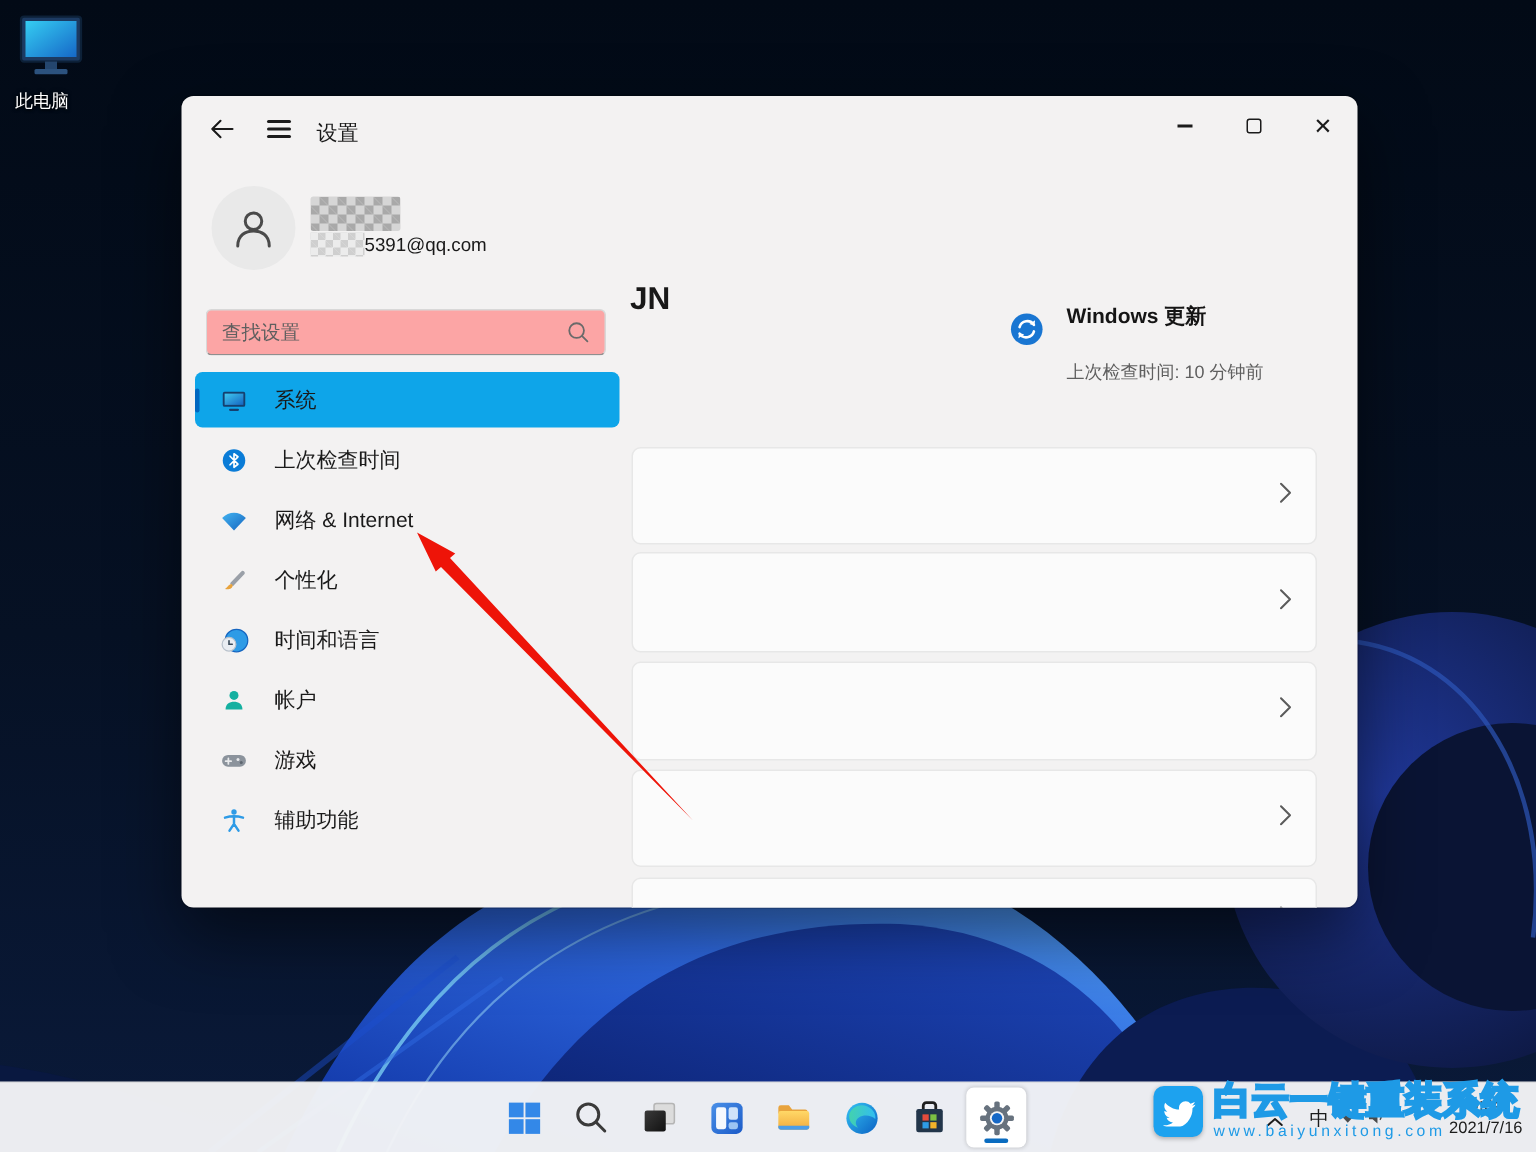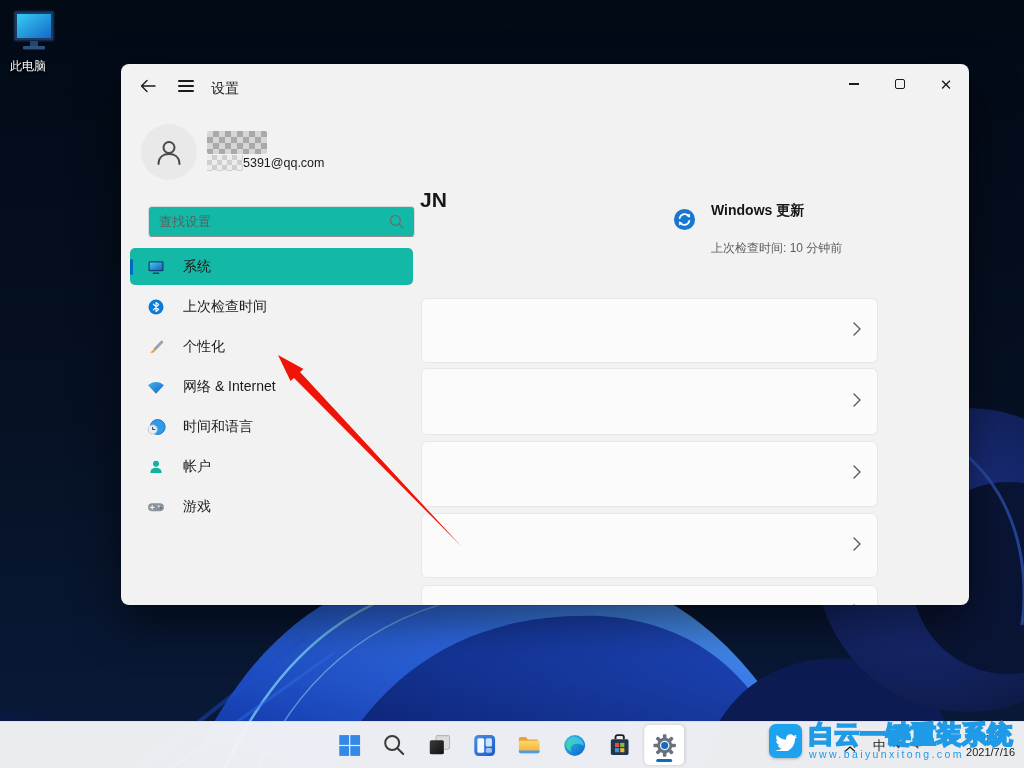--- a/index.html
+++ b/index.html
@@ -7,21 +7,21 @@
   body { font-family:"Liberation Sans", sans-serif; position:relative; background:#04101f; }
 
   
   .wallpaper { position:absolute; inset:0; width:1024px; height:768px; }
 
   
   .desktop-icon { position:absolute; left:10px; top:10px; width:60px; cursor:default; }
   .desktop-icon .label { color:#fff; font-size:12px; margin-top:2px; text-shadow:0 1px 2px rgba(0,0,0,.9), 0 0 3px rgba(0,0,0,.7); }
 
   
-  .window { position:absolute; left:121px; top:64px; width:848px; height:541px;
+  .window { position:absolute; left:121px; top:64px; width:784px; height:541px;
             background:#f3f2f2; border-radius:8px; overflow:hidden;
             box-shadow:0 18px 45px rgba(0,0,0,.5), 0 0 0 1px rgba(0,0,0,.15); }
 
   .titlebar { position:absolute; left:0; top:0; width:100%; height:44px; }
   .tb-btn { position:absolute; top:8px; width:34px; height:28px; display:flex; align-items:center; justify-content:center; border-radius:4px; }
   .back-btn { left:10px; }
   .menu-btn { left:48px; }
   .menu-glyph { width:16px; height:12px; display:flex; flex-direction:column; justify-content:space-between; }
   .menu-glyph i { display:block; height:1.6px; background:#1b1b1b; border-radius:1px; }
   .tb-title { position:absolute; left:90px; top:16px; font-size:14px; color:#1b1b1b; }
@@ -39,32 +39,32 @@
                              linear-gradient(45deg,#a9a9a9 25%,#d6d6d6 25%,#d6d6d6 75%,#a9a9a9 75%);
             background-size:12px 12px; background-position:0 0,6px 6px; border-radius:2px; }
   .email-row { position:absolute; left:86px; top:90px; display:flex; align-items:center; height:18px; }
   .mosaic-email { width:36px; height:16px;
             background-image:linear-gradient(45deg,#cfcfcf 25%,transparent 25%,transparent 75%,#cfcfcf 75%),
                              linear-gradient(45deg,#cfcfcf 25%,#ececec 25%,#ececec 75%,#cfcfcf 75%);
             background-size:10px 10px; background-position:0 0,5px 5px; }
   .email-text { font-size:12.5px; color:#191919;text-align:right; }
 
   
-  .searchbox { position:absolute; left:16px; top:142px; width:267px; height:31px; background:#14b8a6;
+  .searchbox { position:absolute; left:16px; top:142px; width:267px; height:31px; background:#fca5a5;
                border:1px solid #d8d8d8; border-bottom-color:#8f8f8f; border-radius:4px;
-               display:flex; align-items:center; padding:0 10px;margin-left:11px; }
+               display:flex; align-items:center; padding:0 10px; }
   .searchbox input { flex:1; border:none; outline:none; font-size:13px; color:#333; background:transparent;
                      font-family:"Liberation Sans", sans-serif; }
   .searchbox input::placeholder { color:#5f5f5f; opacity:1; }
 
   
   .sidebar { position:absolute; left:9px; top:184px; width:283px; }
   .side-item { position:relative; height:37px; margin-bottom:3px; border-radius:5px;
                display:flex; align-items:center; padding-left:16px; cursor:default; }
-  .side-item.selected { background:#14b8a6; }
+  .side-item.selected { background:#0ea5e9; }
   .side-item .accent { display:none; }
   .side-item.selected .accent { display:block; position:absolute; left:0; top:10.5px; width:3px; height:16px;
                border-radius:2px; background:#0067c0; }
   .side-icon { width:20px; height:20px; flex:0 0 20px; display:flex; align-items:center; justify-content:center; }
   .side-label { margin-left:17px; font-size:14px; color:#1a1a1a; }
 
   
   .main-heading { position:absolute; left:299px; top:124px; font-size:21px; font-weight:700; color:#181818; }
   .update-block { position:absolute; left:552px; top:138px; display:flex;justify-content:center; }
   .update-icon { width:23px; height:23px; margin-top:6px; }
@@ -242,43 +242,43 @@
         <svg width="18" height="18" viewBox="0 0 24 24">
           <circle cx="12" cy="12" r="10" fill="#0a7cd7"></circle>
           <path d="M8.5 8.2 L15.5 15.3 L12 18 V6 L15.5 8.7 L8.5 15.8" stroke="#fff" stroke-width="1.5" fill="none" stroke-linecap="round" stroke-linejoin="round"></path>
         </svg>
       </span>
       <span class="side-label">上次检查时间</span>
     </div>
 
     <div class="side-item">
       <span class="side-icon">
-        <svg width="18" height="18" viewBox="0 0 24 24">
-          <path d="M9 15 L19 4.5 C20 3.5 21.5 5 20.6 6 L10.5 16.5" fill="#9aa0a8" stroke="#9aa0a8" stroke-width="1.5" stroke-linejoin="round"></path>
-          <path d="M9.8 15.2 C7 15.5 6.5 18 4 19.5 C7.5 20.5 10.8 19 10.8 16.2 Z" fill="#e8a33d"></path>
-        </svg>
-      </span>
-      <span class="side-label">个性化</span>
-    </div>
-
-    <div class="side-item">
-      <span class="side-icon">
         <svg width="20" height="20" viewBox="0 0 24 24">
           <defs>
               <linearGradient id="wifiG" x1="0" y1="0" x2="1" y2="1">
             <stop offset="0" stop-color="#42b3f0"></stop>
                 <stop offset="1" stop-color="#1565c0"></stop>
               </linearGradient>
             </defs>
           <path d="M2.5 10 C8 4.5 16 4.5 21.5 10 L12 20 Z" fill="url(#wifiG)"></path>
         </svg>
       </span>
       <span class="side-label">网络 &amp; Internet</span>
     </div>
 
+    <div class="side-item">
+      <span class="side-icon">
+        <svg width="18" height="18" viewBox="0 0 24 24">
+          <path d="M9 15 L19 4.5 C20 3.5 21.5 5 20.6 6 L10.5 16.5" fill="#9aa0a8" stroke="#9aa0a8" stroke-width="1.5" stroke-linejoin="round"></path>
+          <path d="M9.8 15.2 C7 15.5 6.5 18 4 19.5 C7.5 20.5 10.8 19 10.8 16.2 Z" fill="#e8a33d"></path>
+        </svg>
+      </span>
+      <span class="side-label">个性化</span>
+    </div>
+
 
     <div class="side-item">
       <span class="side-icon">
         <svg width="20" height="20" viewBox="0 0 24 24">
           <circle cx="14" cy="12" r="9" fill="#2e9be6"></circle>
           <circle cx="14" cy="12" r="9" fill="none" stroke="#1565c0" stroke-width="1"></circle>
           <circle cx="8" cy="15" r="5.5" fill="#e9edf2" stroke="#b9c2cc" stroke-width="1"></circle>
           <path d="M8 12.2 V15 H10.6" stroke="#3a4a5a" stroke-width="1.3" fill="none" stroke-linecap="round"></path>
         </svg>
       </span>
@@ -300,20 +300,29 @@
         <svg width="20" height="20" viewBox="0 0 24 24">
           <rect x="2.5" y="7.5" width="19" height="9.5" rx="4.75" fill="#8b939c"></rect>
           <path d="M7.5 10.3 v4.4 M5.3 12.5 h4.4" stroke="#e8eaec" stroke-width="1.4" stroke-linecap="round"></path>
           <circle cx="15.2" cy="11.2" r="1.2" fill="#e8eaec"></circle>
           <circle cx="17.8" cy="13.6" r="1.2" fill="#5d6670"></circle>
         </svg>
       </span>
       <span class="side-label">游戏</span>
     </div>
 
+    <div class="side-item">
+      <span class="side-icon">
+        <svg width="18" height="18" viewBox="0 0 24 24">
+          <circle cx="12" cy="4.5" r="2.4" fill="#2e9be6"></circle>
+          <path d="M4 9.5 C9 8 15 8 20 9.5 M12 8.5 V15 M12 15 L8 21 M12 15 L16 21" stroke="#2e9be6" stroke-width="2.2" fill="none" stroke-linecap="round" stroke-linejoin="round"></path>
+        </svg>
+      </span>
+      <span class="side-label">辅助功能</span>
+    </div>
 
   </div>
 
   <div class="main-heading">JN</div>
 
   <div class="update-block">
     <svg class="update-icon" viewBox="0 0 24 24">
       <circle cx="12" cy="12" r="11" fill="#1976d2"></circle>
       <path d="M7 10.5 A5.5 5.5 0 0 1 17 9" stroke="#fff" stroke-width="1.8" fill="none" stroke-linecap="round"></path>
       <path d="M17 13.5 A5.5 5.5 0 0 1 7 15" stroke="#fff" stroke-width="1.8" fill="none" stroke-linecap="round"></path>

